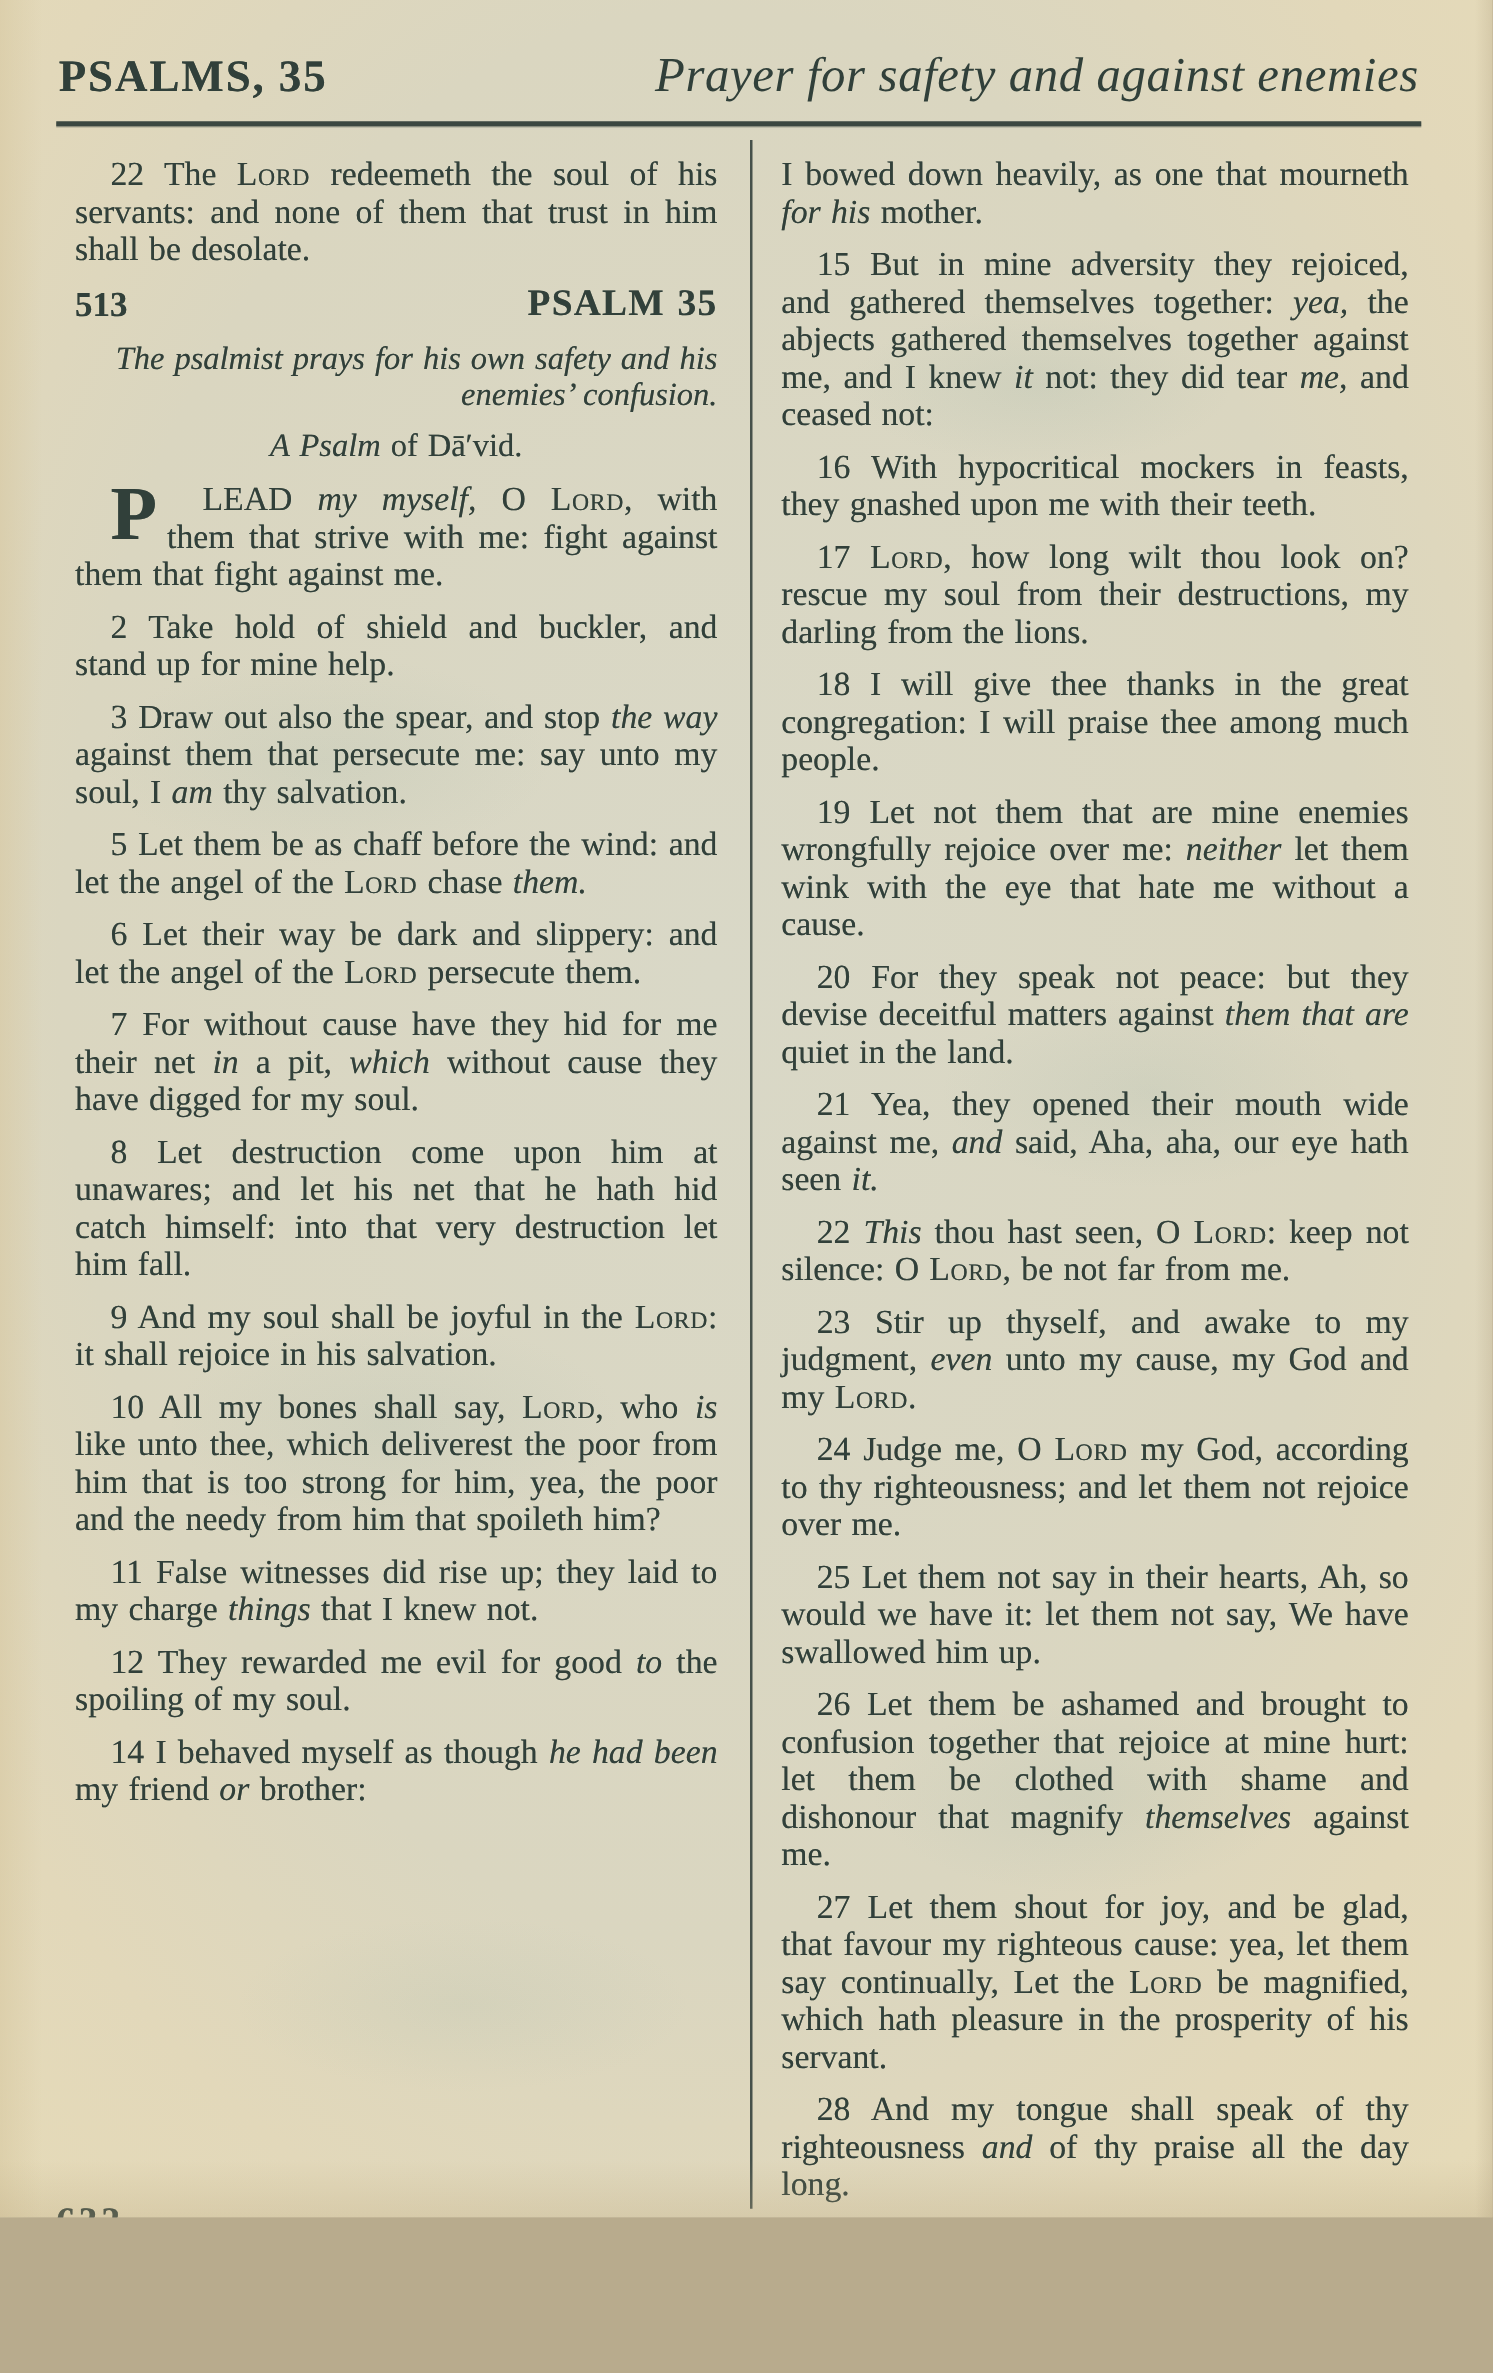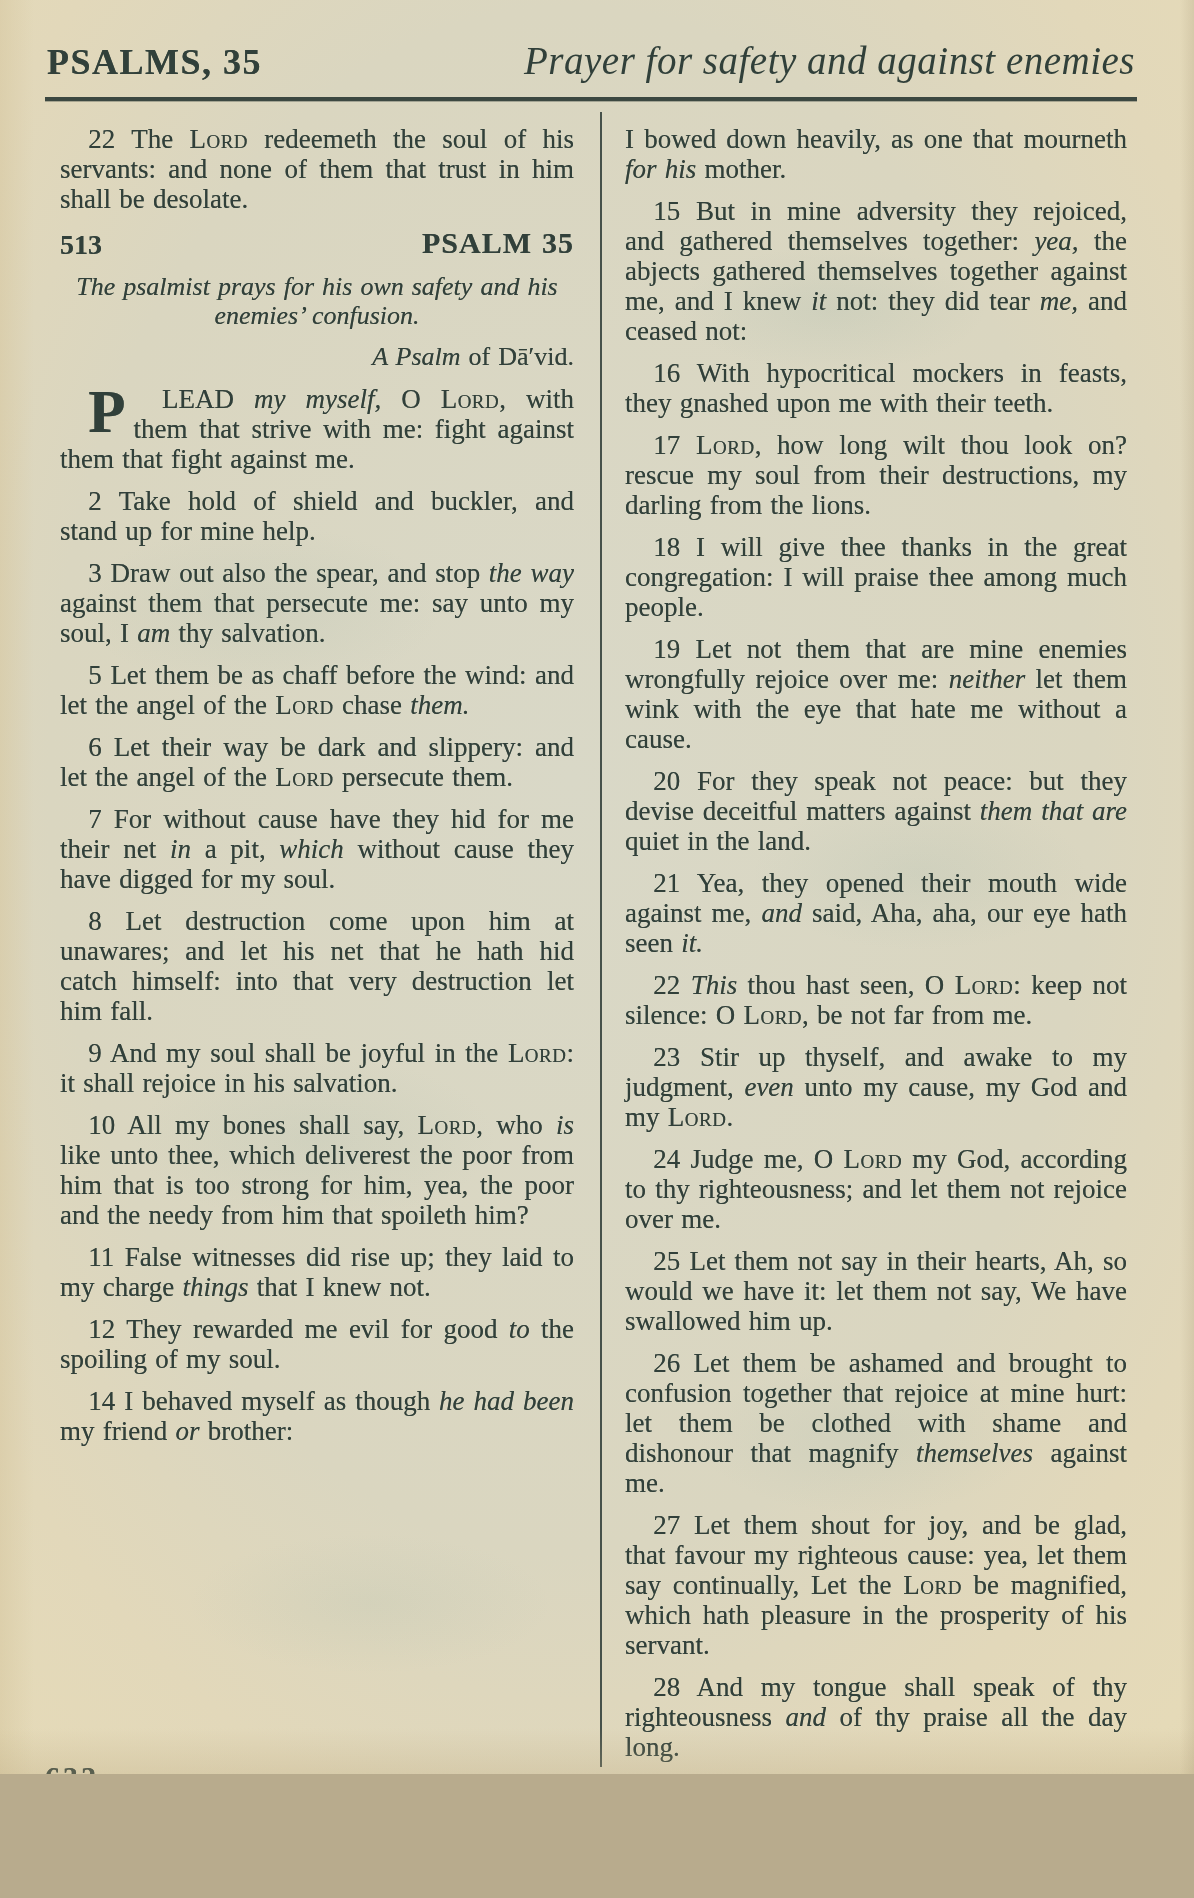--- a/index.html
+++ b/index.html
@@ -54,22 +54,22 @@
   .col { position:absolute; top:112px; font-size:27px; line-height:30px;
          text-align:justify; word-spacing:1.5px;
          text-shadow:0 0 0.4px rgba(49,64,58,0.65); }
   .col-left  { left:48px;  width:538px; }
   .col-right { left:613px; width:526px; }
   .divider { position:absolute; top:112px; left:600px; width:2px; height:1655px; background:#46514a; }
 
   .col p { margin:12px; }
   p.verse { text-indent:1.05em; }
   p.cont  { text-indent:0; }
-  p.summary { text-align:center; font-style:italic; font-size:26px; line-height:29px; text-indent:0; }
-  p.attrib  { text-align:right; font-size:26px; line-height:30px; text-indent:0; }
+  p.summary { text-align:right; font-style:italic; font-size:26px; line-height:29px; text-indent:0; }
+  p.attrib  { text-align:center; font-size:26px; line-height:30px; text-indent:0; }
   p.psalm-head { position:relative; text-align:right; text-indent:0;
                  font-weight:bold; font-size:30px; line-height:34px; letter-spacing:1px; }
   .ph-num { position:absolute; left:0; top:2px; font-size:28px; letter-spacing:0; }
   .dropcap-letter { float:left; font-weight:bold; font-size:61px; line-height:52px;
                     height:56px; padding:2px 8px 0 0; }
   .i  { font-style:italic; }
   .sc { font-variant:small-caps; letter-spacing:0.5px; }
 
   .pageno { position:absolute; top:1760px; left:45px; width:1092px; 
             font-weight:bold; font-size:30px; letter-spacing:3px;

